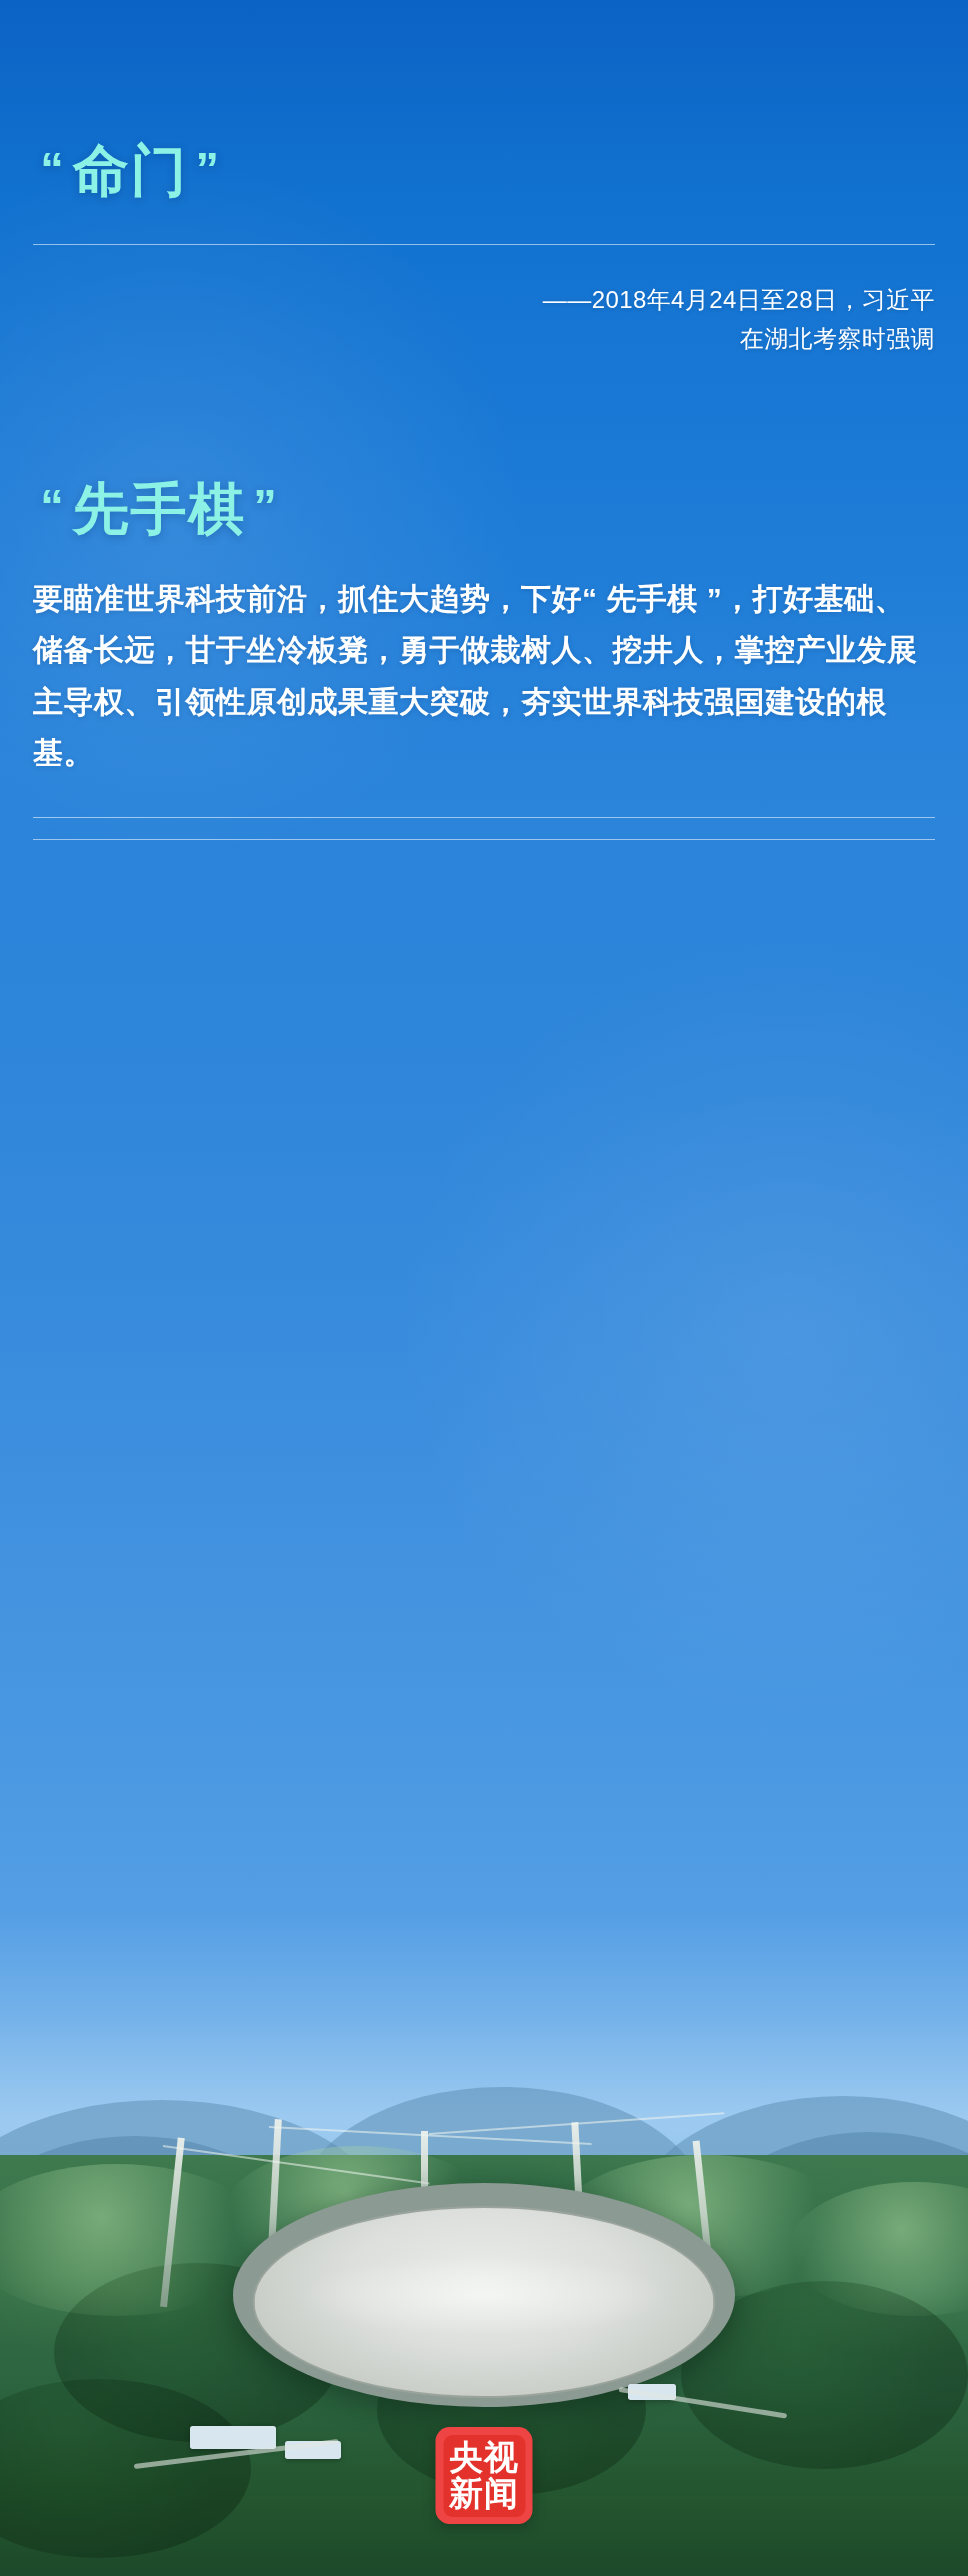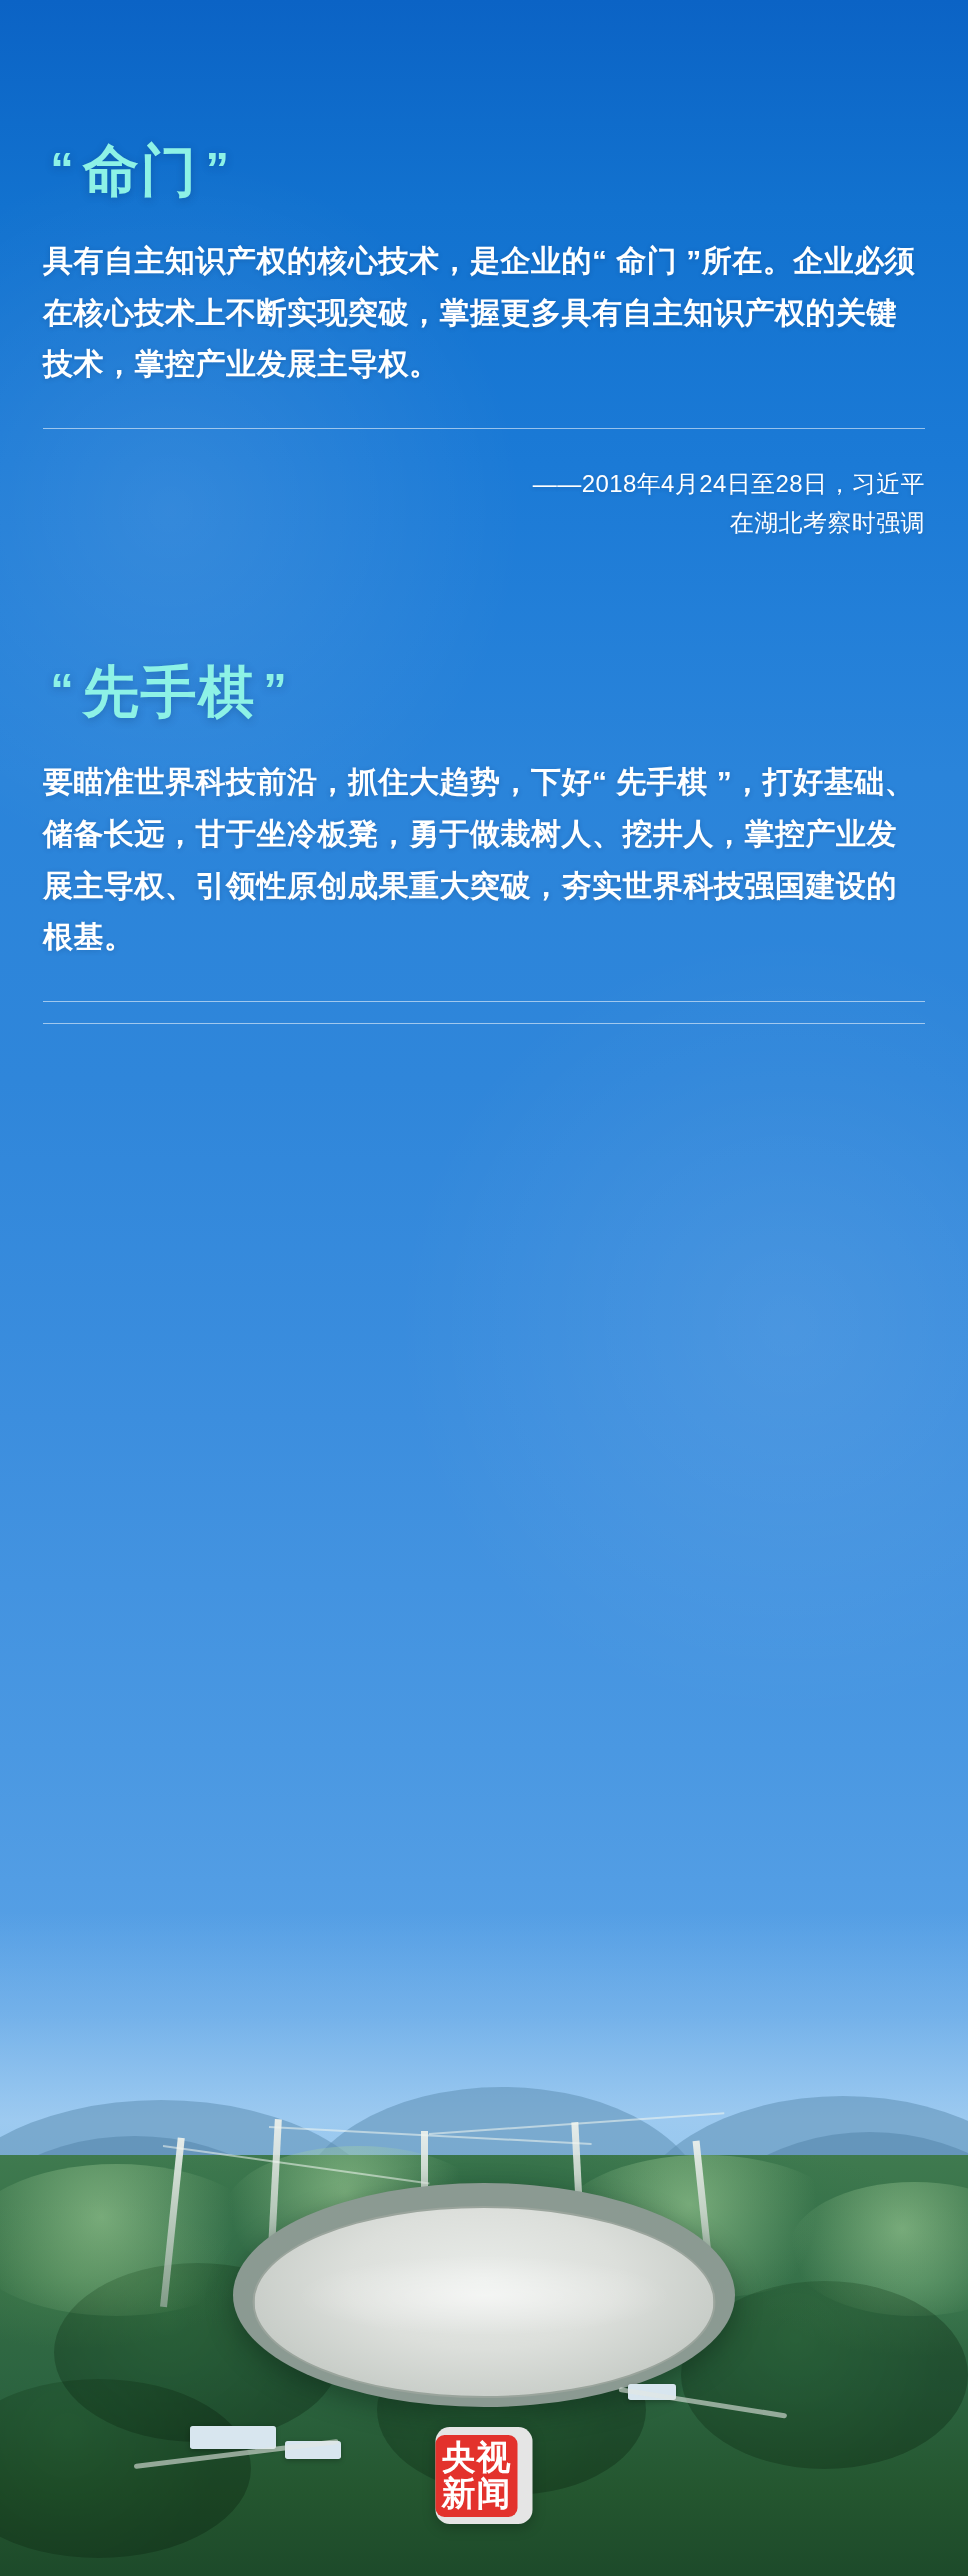--- a/index.html
+++ b/index.html
@@ -26,21 +26,21 @@
   }
   .glow-b {
     right: -269px; top: 879px; width: 897px; height: 897px;
     background: radial-gradient(circle at 50% 50%, rgba(255,255,255,0.09), rgba(255,255,255,0) 62%);
   }
 
   
   .content {
     position: relative;
     z-index: 5;
-    padding: 0 43px;
+    padding: 0 33px;
   }
 
   .block { position: relative; }
   .block-1 { padding-top: 136px; }
   .block-2 { padding-top: 115px; }
 
   .quote-head {
     font-size: 56px;
     font-weight: bold;
     color: #8df2e6;
@@ -191,23 +191,24 @@
 
   
   .logo {
     position: absolute;
     left: 50%;
     bottom: 52px;
     transform: translateX(-50%);
     width: 97px;
     height: 97px;
     border-radius: 14.3px;
-    background: #e5e5e5;
+    background: #ef4444;
     display: flex;
     align-items: center;
+    justify-content: center;
     box-shadow: 0 3.6px 12.6px rgba(0,0,0,0.22);
     z-index: 20;
   }
   .logo-inner {
     width: 82px; height: 82px;
     border-radius: 9px;
     background: #e3322c;
     color: #ffffff;
     display: flex;
     flex-direction: column;
@@ -223,21 +224,20 @@
 <body>
 
 <div class="glow-a"></div>
 <div class="glow-b"></div>
 
 <div class="content">
 
   <section class="block block-1">
     <h2 class="quote-head"><span class="mark">“</span><span>命门</span><span class="mark">”</span></h2>
 
-    <p class="body-text">具有自主知识产权的核心技术，是企业的“ 命门 ”所在。企业必须在核心技术上不断实现突破，掌握更多具有自主知识产权的关键技术，掌控产业发展主导权。</p>
 
     <div class="rule"></div>
 
     <div class="attribution">
       <div>——2018年4月24日至28日，习近平</div>
       <div>在湖北考察时强调</div>
     </div>
   </section>
 
   <section class="block block-2">

